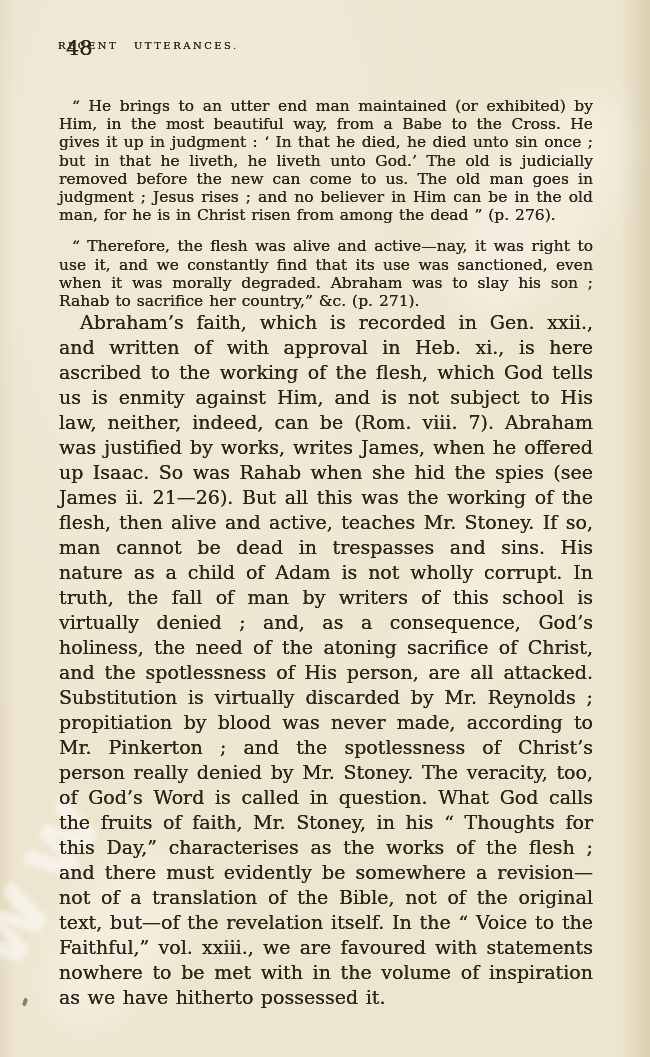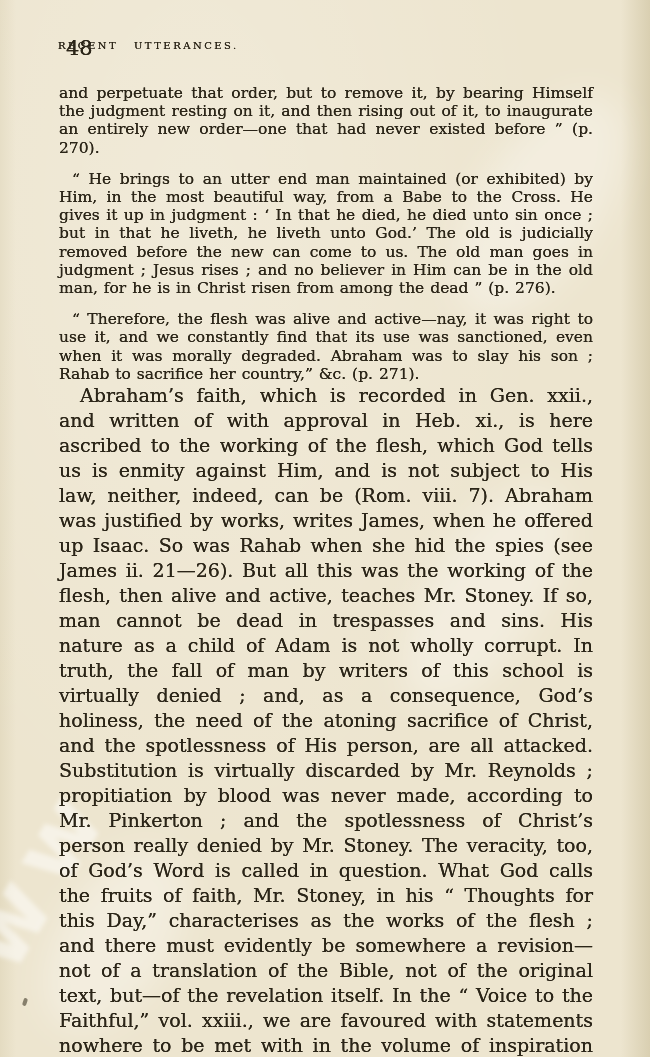--- a/index.html
+++ b/index.html
@@ -109,21 +109,20 @@
   <div class="ghost ghost-1"></div>
   <div class="ghost ghost-2"></div>
   <div class="ghost ghost-3"></div>
 
   <div class="header">
     <span class="page-num">48</span>
     <div class="running-header">RECENT UTTERANCES.</div>
   </div>
 
   <div class="content">
-    <p class="extract">and perpetuate that order, but to remove it, by bearing Himself the judgment resting on it, and then rising out of it, to inaugurate an entirely new order—one that had never existed before&nbsp;” (p. 270).</p>
     <p class="extract indented">“&nbsp;He brings to an utter end man maintained (or exhibited) by Him, in the most beautiful way, from a Babe to the Cross. He gives it up in judgment&nbsp;: ‘&nbsp;In that he died, he died unto sin once&nbsp;; but in that he liveth, he liveth unto God.’ The old is judicially removed before the new can come to us. The old man goes in judgment&nbsp;; Jesus rises&nbsp;; and no believer in Him can be in the old man, for he is in Christ risen from among the dead&nbsp;” (p. 276).</p>
     <p class="extract indented">“&nbsp;Therefore, the flesh was alive and active—nay, it was right to use it, and we constantly find that its use was sanctioned, even when it was morally degraded. Abraham was to slay his son&nbsp;; Rahab to sacrifice her country,” &amp;c. (p. 271).</p>
 
     <p class="body-para">Abraham’s faith, which is recorded in Gen. xxii., and written of with approval in Heb. xi., is here ascribed to the working of the flesh, which God tells us is enmity against Him, and is not subject to His law, neither, indeed, can be (Rom. viii. 7). Abraham was justified by works, writes James, when he offered up Isaac. So was Rahab when she hid the spies (see James ii. 21—26). But all this was the working of the flesh, then alive and active, teaches Mr. Stoney. If so, man cannot be dead in trespasses and sins. His nature as a child of Adam is not wholly corrupt. In truth, the fall of man by writers of this school is virtually denied&nbsp;; and, as a consequence, God’s holiness, the need of the atoning sacrifice of Christ, and the spotlessness of His person, are all attacked. Substitution is virtually discarded by Mr. Reynolds&nbsp;; propitiation by blood was never made, according to Mr. Pinkerton&nbsp;; and the spotlessness of Christ’s person really denied by Mr. Stoney. The veracity, too, of God’s Word is called in question. What God calls the fruits of faith, Mr. Stoney, in his “&nbsp;Thoughts for this Day,” characterises as the works of the flesh&nbsp;; and there must evidently be somewhere a revision—not of a translation of the Bible, not of the original text, but—of the revelation itself. In the “&nbsp;Voice to the Faithful,” vol. xxiii., we are favoured with statements nowhere to be met with in the volume of inspiration as we have hitherto possessed it.</p>
   </div>
 
   <div class="speck"></div>
 
 </div>
 

